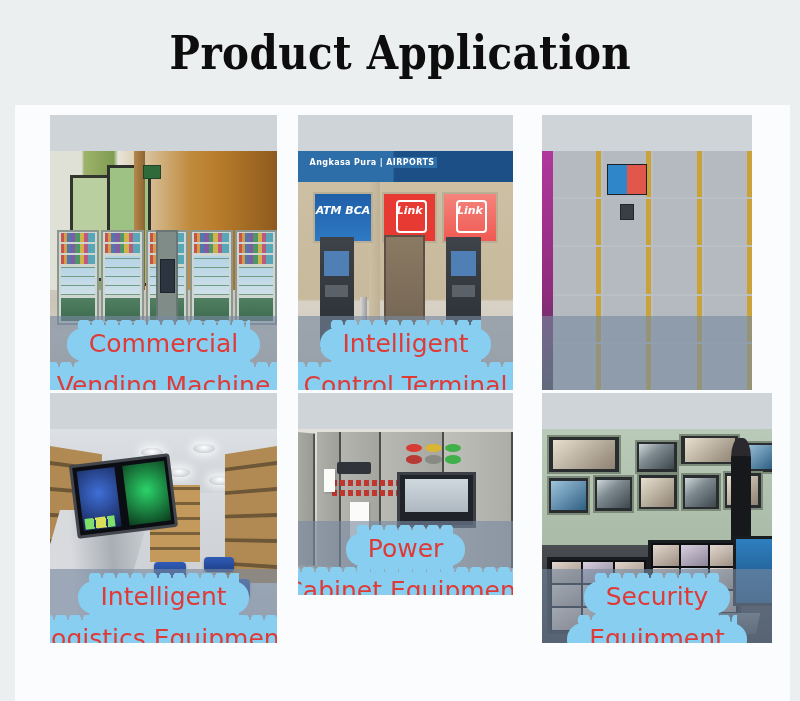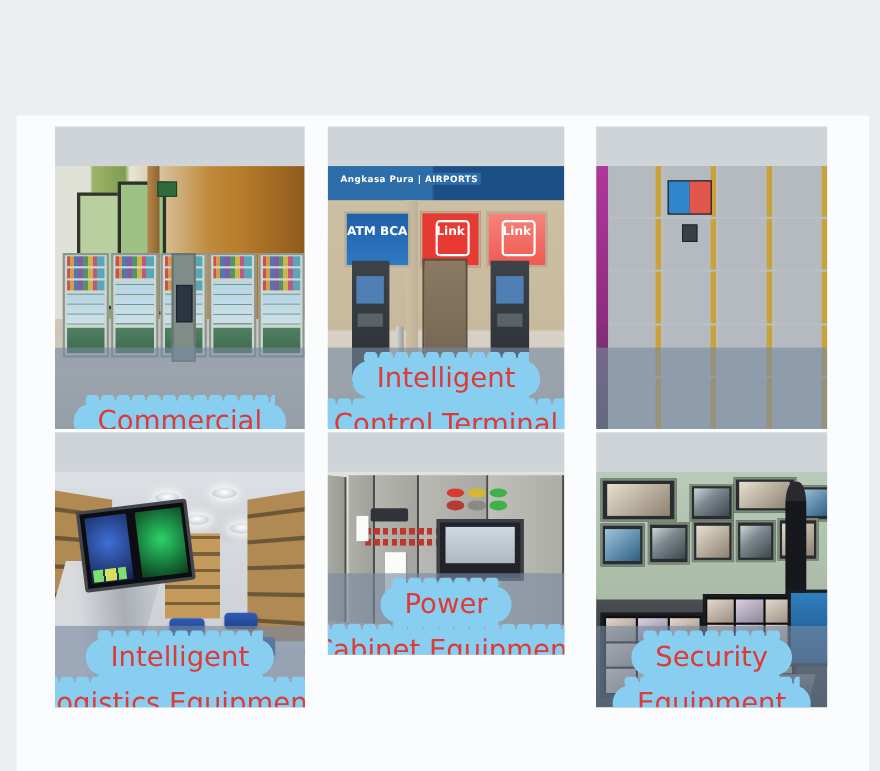--- a/index.html
+++ b/index.html
@@ -183,21 +183,21 @@
     position:absolute; left:4%; top:18%; color:#fff; font-size:8px;
     font-weight:700; letter-spacing:.4px; font-family:"DejaVu Sans",sans-serif;
     background:#2d6da8; padding:1px 3px;
   }
   .p-atm .banner .atmce {
     position:absolute; right:2%; top:8%; color:#fff; font-size:22px;
     font-weight:700; letter-spacing:1px; font-family:"DejaVu Sans",sans-serif;
   }
   .p-atm .lightbox {
     position:absolute; top:17%; height:20%;
-    background:#fff; border:2px solid #b9ae96;
+    background:#fff; border:2px solid #b9ae96;font-style:italic;
   }
   .p-atm .lb1 { left:7%; width:26%; background:linear-gradient(180deg,#1f5fa8,#2f79c4); }
   .p-atm .lb2 { left:39%; width:24%; background:#e63a33; }
   .p-atm .lb3 { left:67%; width:24%; background:linear-gradient(180deg,#f4847d,#ef5a52); }
   .p-atm .lb-txt {
     position:absolute; left:0; right:0; top:24%; text-align:center;
     color:#fff; font-weight:700; font-size:11px; font-family:"DejaVu Sans",sans-serif;
     line-height:12px;
   }
   .p-atm .lb2 .inner, .p-atm .lb3 .inner {
@@ -428,20 +428,23 @@
     position:absolute; right:6%; bottom:4%; width:30%; height:10%;
     background:linear-gradient(180deg,#6a6f73,#3e4347);
     transform:skewX(-12deg);
   }
 </style>
 </head>
 <body>
 
 <div id="page">
 
+  <div class="header">
+    <div class="page-title">Product Application</div>
+  </div>
 
   <div class="board">
 
     <div class="card" style="left:35px; top:10px; width:227px; height:275px;">
       <div class="photo p-vend">
         <div class="wall"></div>
         <div class="win"></div>
         <div class="win2"></div>
         <div class="post"></div>
         <div class="exitsign"></div>
@@ -481,20 +484,21 @@
               <div class="base"></div>
           </div>
         </div>
         <div class="kiosk">
           <div class="scr"></div>
         </div>
       </div>
       <div class="band"></div>
       <div class="labels">
         <span class="pill">Commercial</span>
+        <span class="pill second">Vending Machine</span>
       </div>
     </div>
 
     <div class="card" style="left:283px; top:10px; width:215px; height:275px;">
       <div class="photo p-atm">
         <div class="banner">
           <span class="ap">Angkasa Pura | AIRPORTS</span>
         </div>
         <div class="pillar"></div>
         <div class="lightbox lb1">
@@ -624,21 +628,21 @@
         <div class="plinth"></div>
         <div class="floor"></div>
       </div>
       <div class="band"></div>
       <div class="labels">
         <span class="pill">Power</span>
         <span class="pill second">Cabinet Equipment</span>
       </div>
     </div>
 
-    <div class="card" style="left:527px; top:288px; width:210px; height:250px;">
+    <div class="card" style="left:527px; top:288px; width:210px; height:250px;padding-left:20px;">
       <div class="photo p-sec">
         <div class="wall"></div>
         <div class="crtwrap">
           <div class="crt" style="left:0%;  top:0%;   width:32%; height:40%;">
               <div class="sc warm"></div>
             </div>
           <div class="crt" style="left:40%; top:5%;   width:18%; height:35%;">
               <div class="sc"></div>
             </div>
           <div class="crt" style="left:60%; top:-2%;  width:26%; height:33%;">

